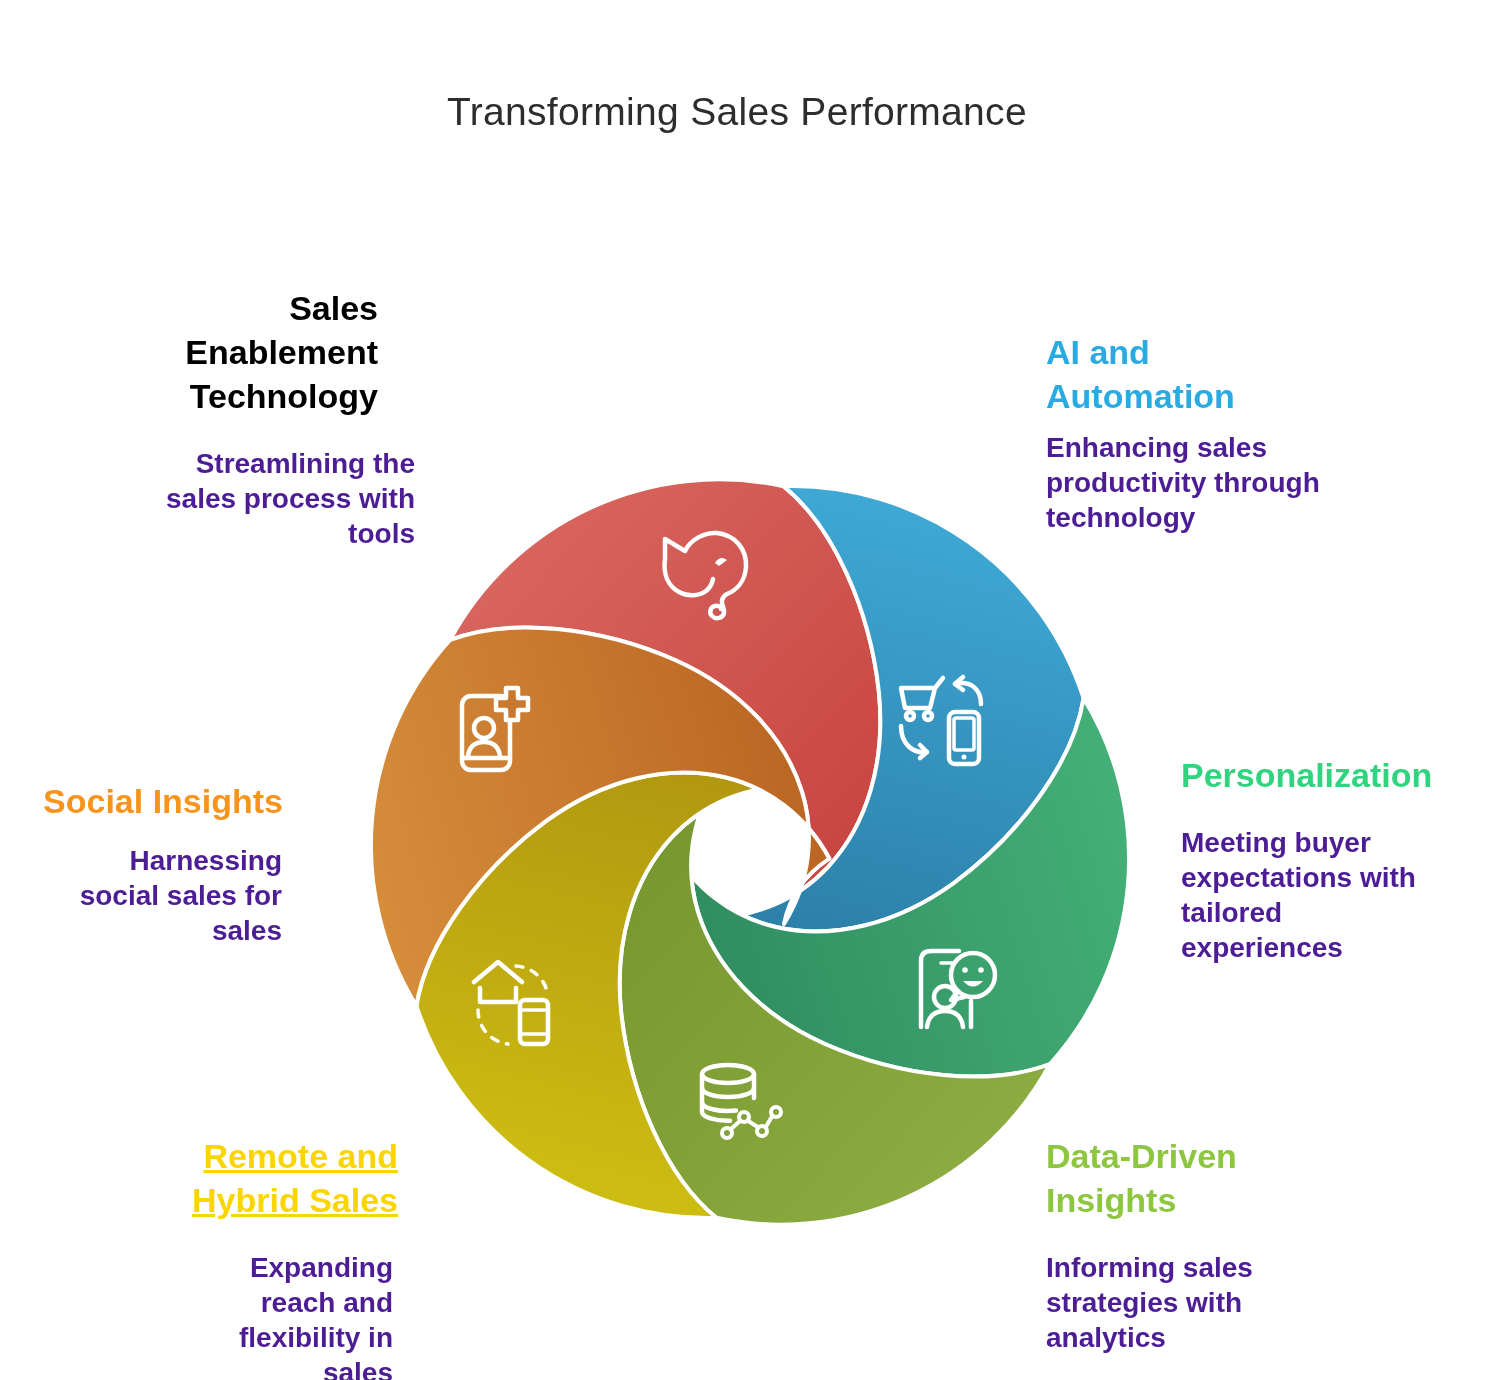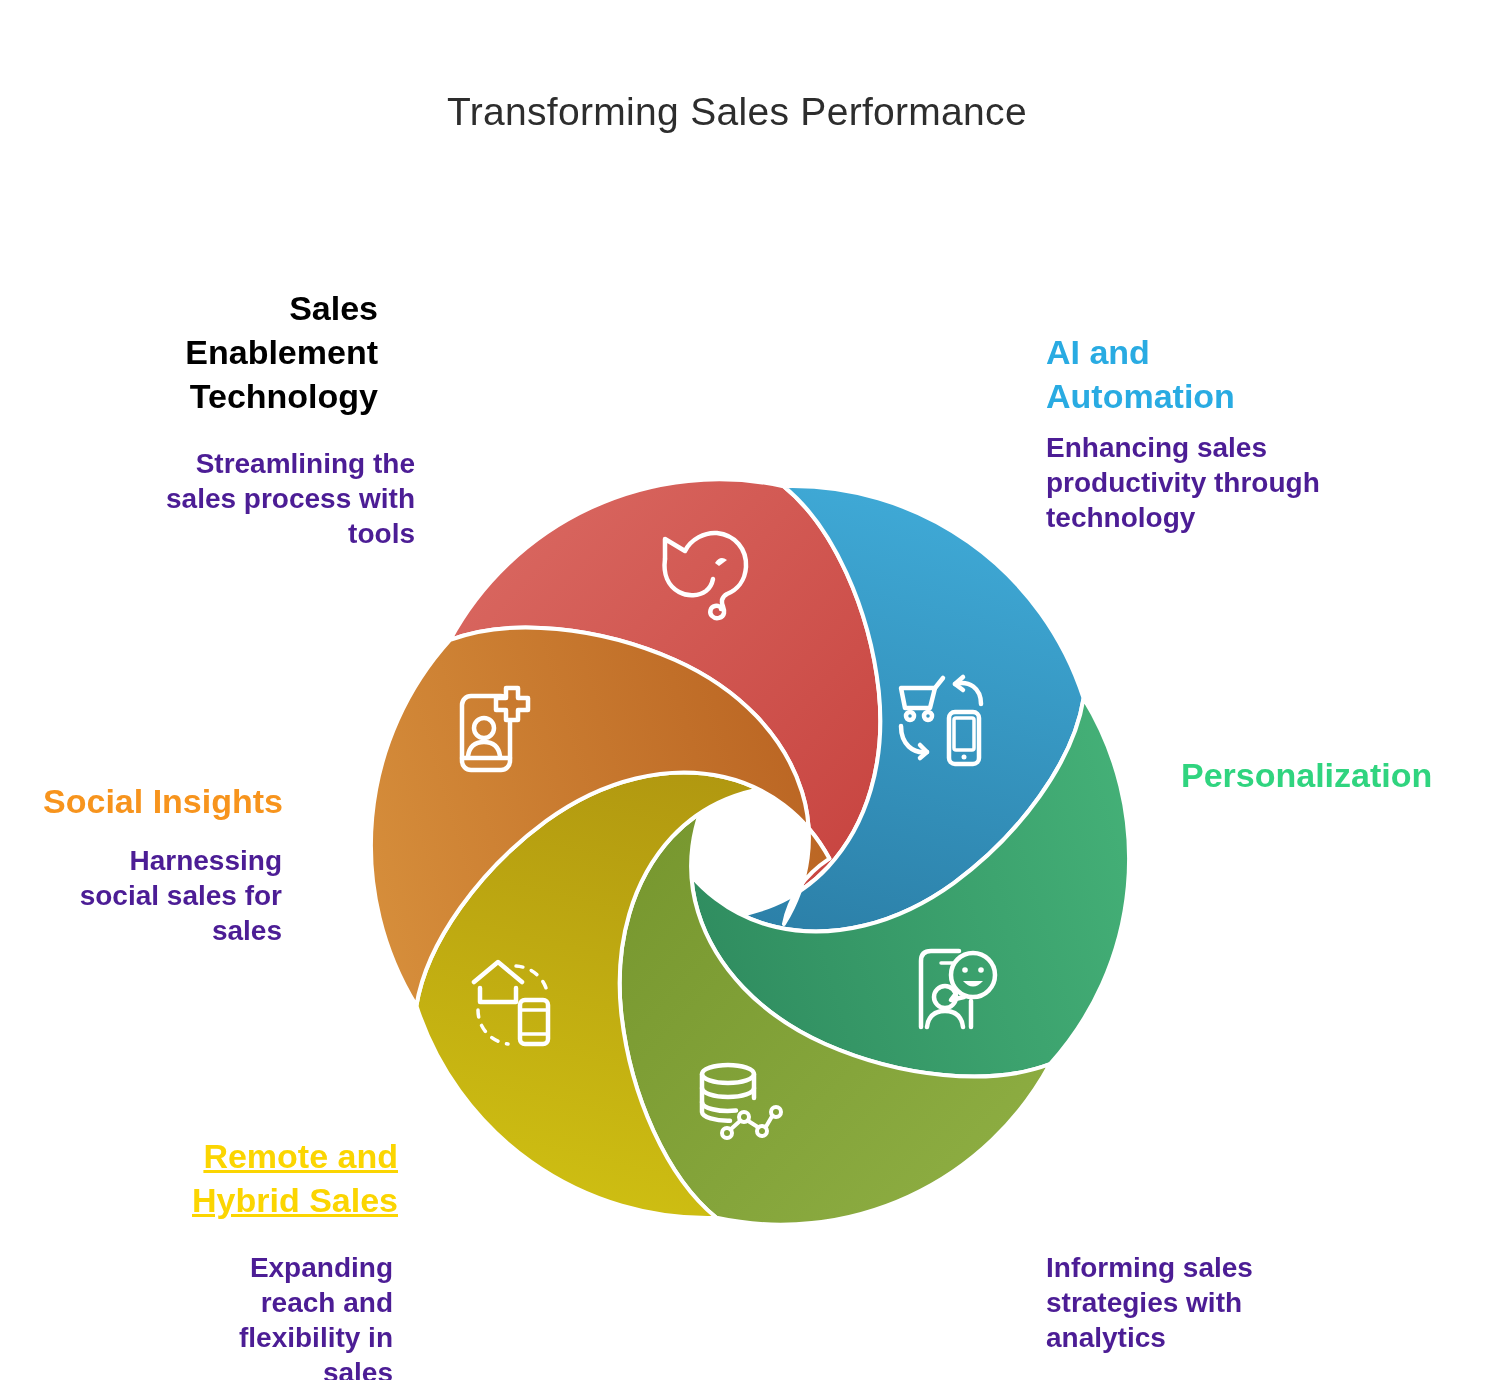--- a/index.html
+++ b/index.html
@@ -154,21 +154,23 @@
     </g>
   </svg>
 
   <div class="heading ta-r s0h" style="color: #000000;">Sales Enablement Technology</div>
   <div class="body-text ta-r s0b">Streamlining the sales process with tools</div>
 
   <div class="heading ta-l s1h" style="color: rgb(41, 171, 226);">AI and Automation</div>
   <div class="body-text ta-l s1b">Enhancing sales productivity through technology</div>
 
   <div class="heading ta-l s2h" style="color: rgb(48, 212, 127);">Personalization</div>
+  <div class="body-text ta-l s2b">Meeting buyer expectations with tailored experiences</div>
 
+  <div class="heading ta-l s3h" style="color: rgb(141, 198, 63);">Data-Driven Insights</div>
   <div class="body-text ta-l s3b">Informing sales strategies with analytics</div>
 
   <div class="heading ta-r s4h" style="color: rgb(251, 213, 1);">Remote and Hybrid Sales</div>
   <div class="body-text ta-r s4b">Expanding reach and flexibility in sales</div>
 
   <div class="heading ta-r s5h" style="color: rgb(247, 148, 29);">Social Insights</div>
   <div class="body-text ta-r s5b">Harnessing social sales for sales</div>
 
 </div>
 

